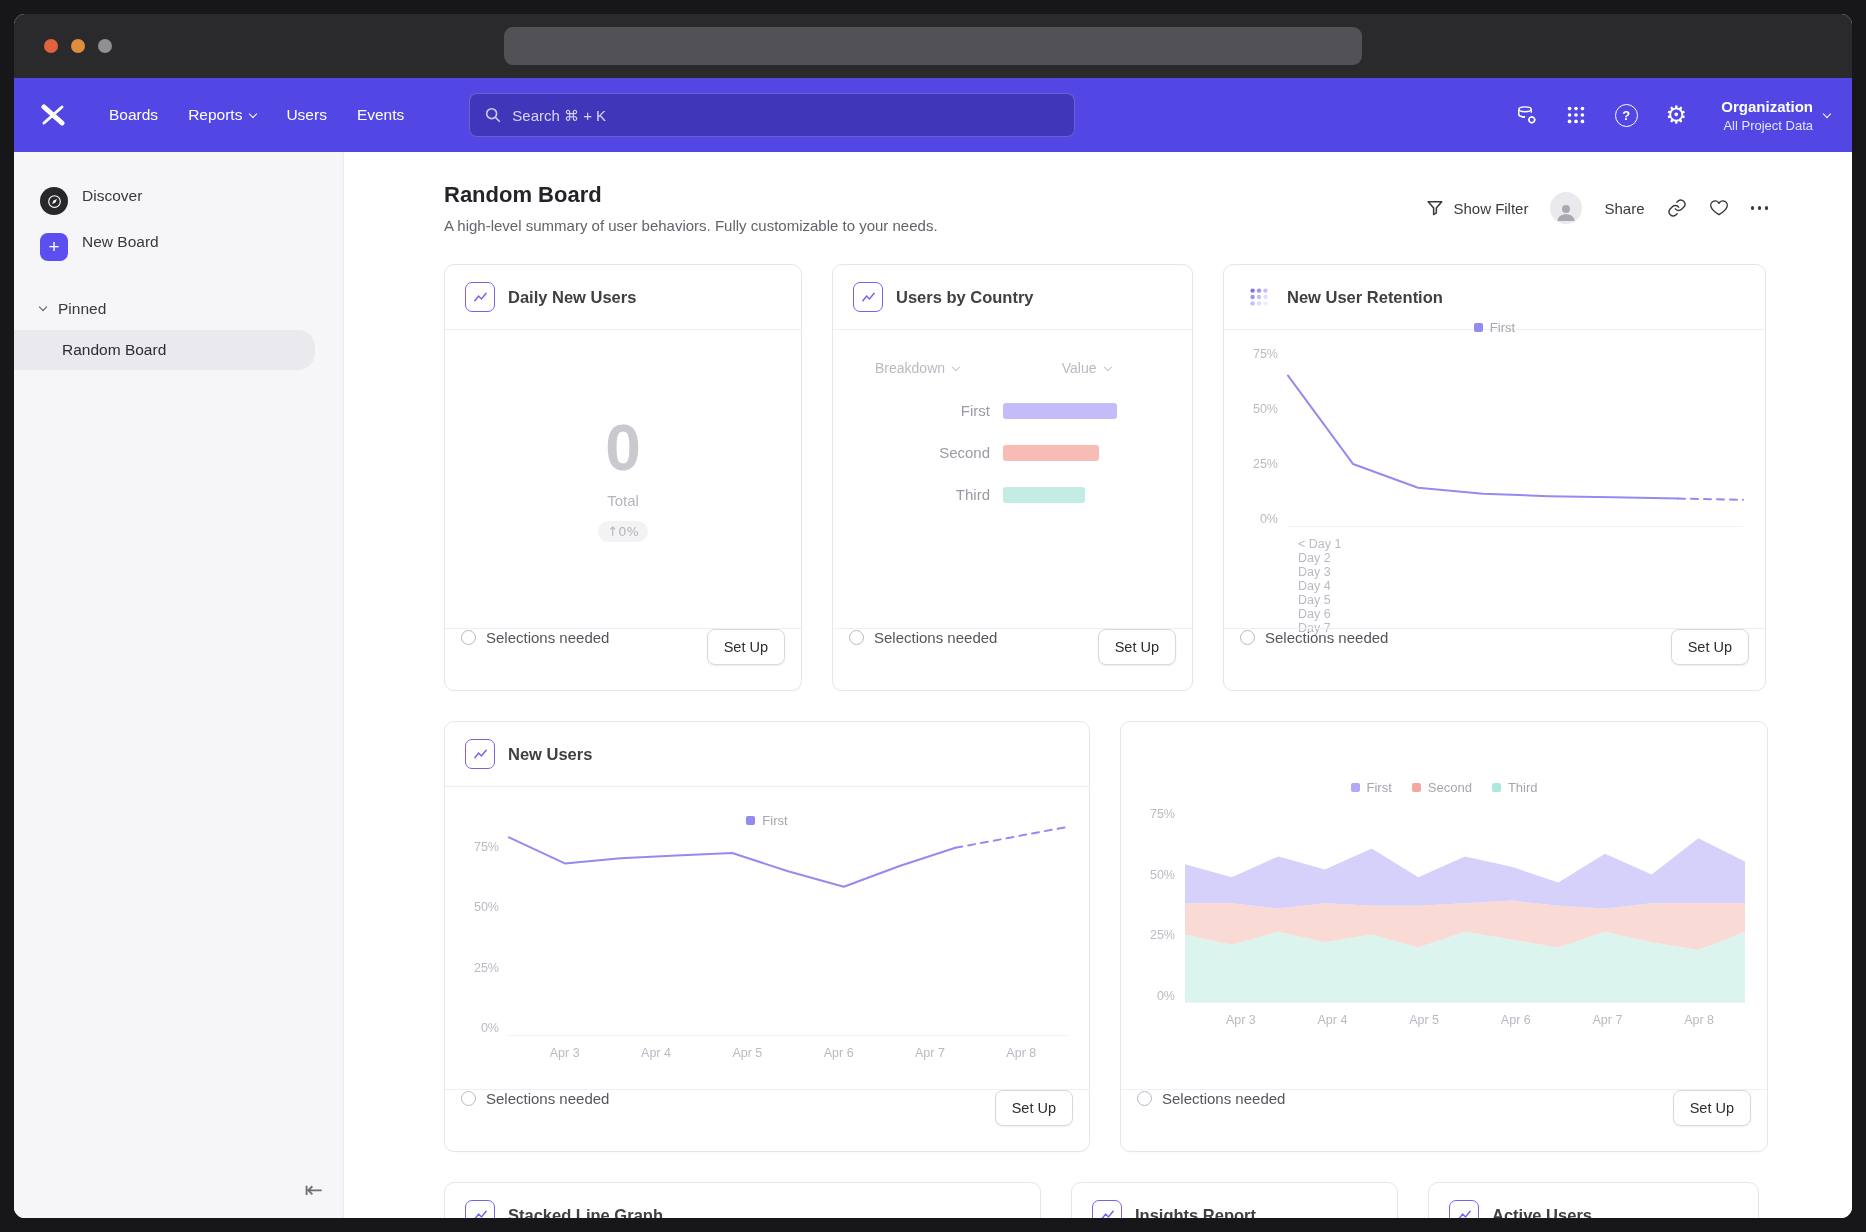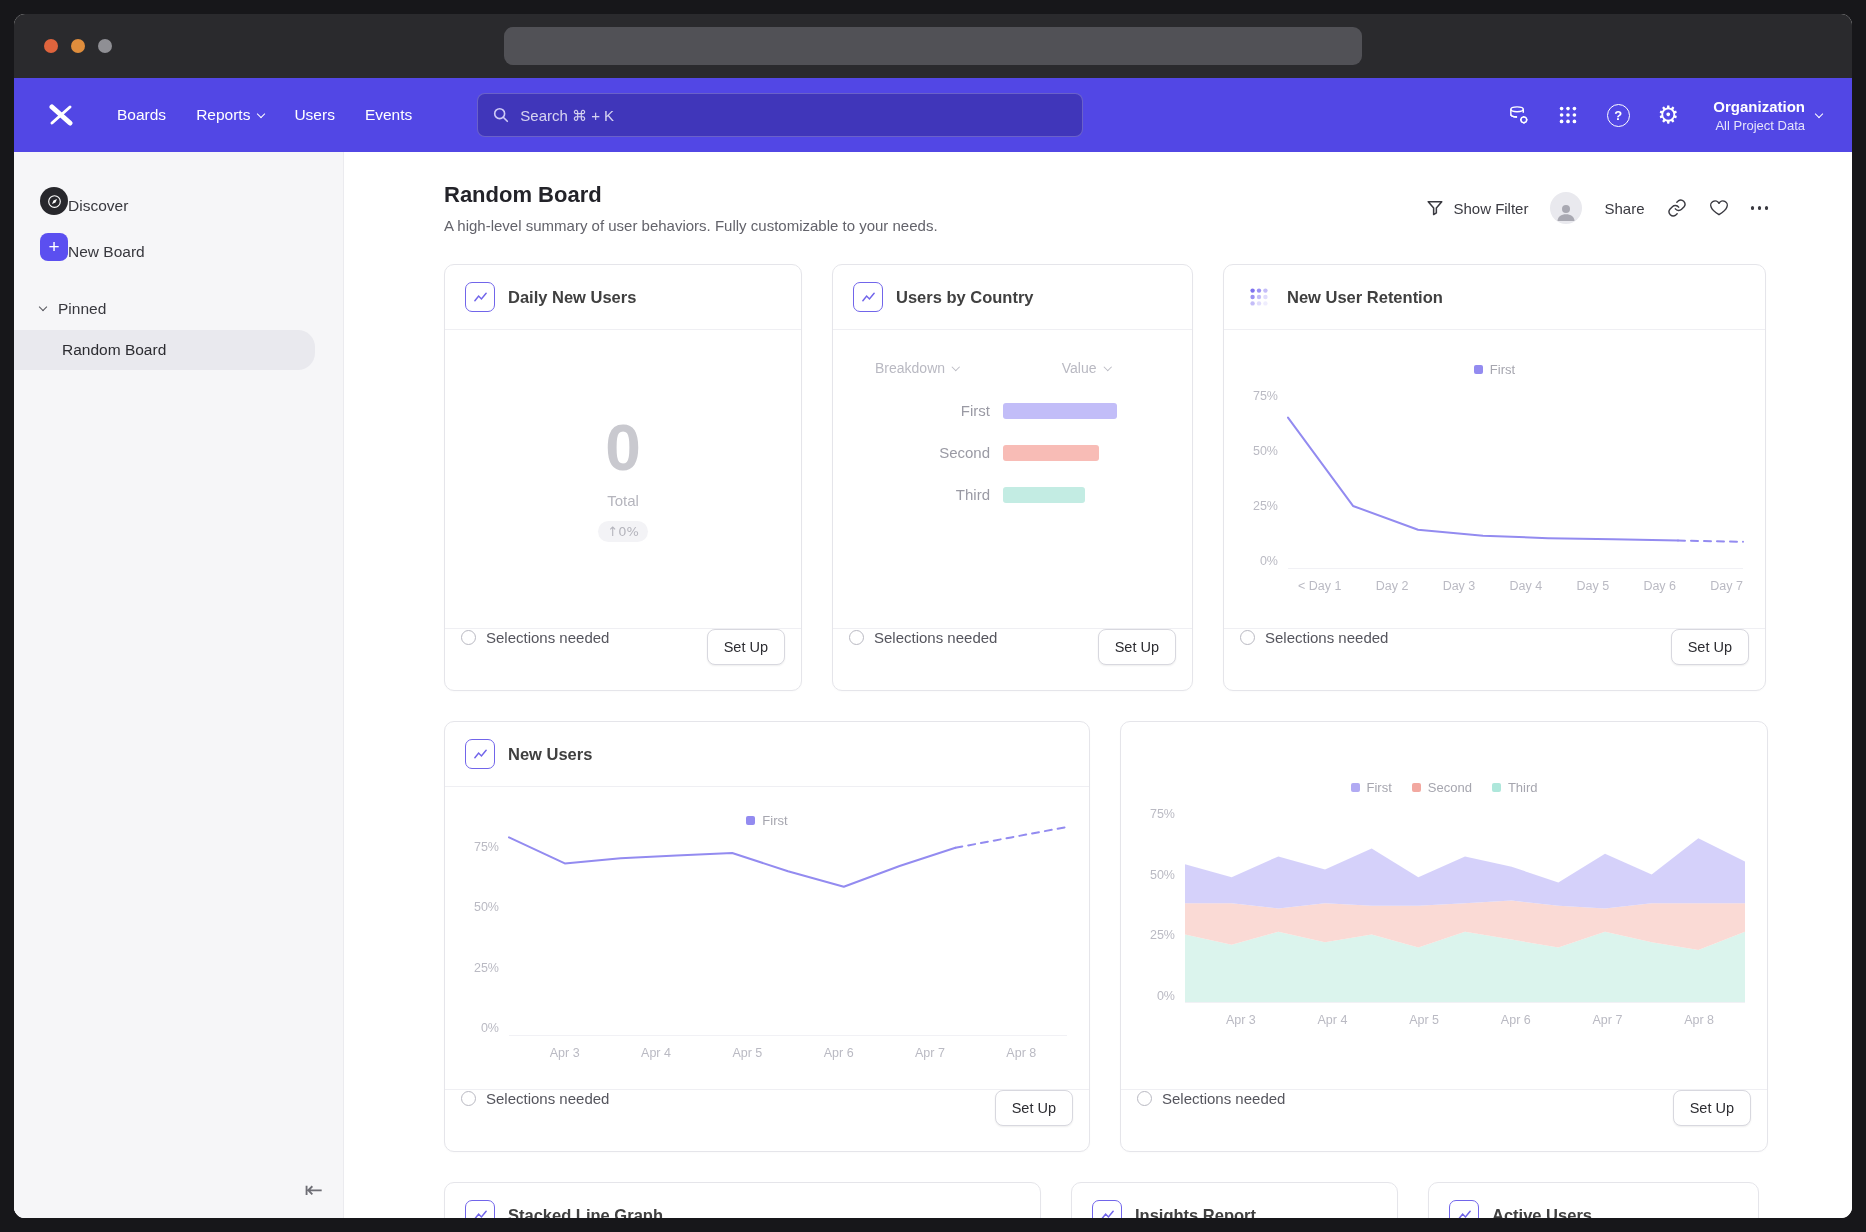--- a/index.html
+++ b/index.html
@@ -6,42 +6,42 @@
   html,body{width:1866px;height:1232px;overflow:hidden;}
   body{font-family:"Liberation Sans","DejaVu Sans",sans-serif;background:#17171a;}
   .stage{position:relative;width:1866px;height:1232px;background:#17171a;}
   .window{position:absolute;left:14px;top:14px;right:14px;bottom:14px;border-radius:11px;overflow:hidden;background:#fff;display:flex;flex-direction:column;}
   
   .titlebar{height:64px;background:#2a2a2d;display:flex;align-items:center;justify-content:center;position:relative;flex:none;}
   .traffic{position:absolute;left:30px;top:0;height:100%;display:flex;align-items:center;gap:13px;}
   .dot{width:14px;height:14px;border-radius:50%;cursor:pointer;}
   .urlbar{width:858px;height:38px;border-radius:9px;background:#515156;cursor:text;}
   
-  .navbar{height:74px;background:#5247e5;display:flex;align-items:center;padding:0 30px;flex:none;color:#fff;}
+  .navbar{height:74px;background:#5247e5;display:flex;align-items:center;padding:0 22px;flex:none;color:#fff;}
   .brand{width:34px;height:34px;margin-right:24px;display:flex;align-items:center;justify-content:center;cursor:pointer;}
   .nav-item{padding:9px 15px;font-size:15.5px;font-weight:500;display:flex;align-items:center;gap:8px;border-radius:7px;cursor:pointer;white-space:nowrap;}
   .chev{width:6px;height:6px;border-right:1.6px solid;border-bottom:1.6px solid;transform:rotate(45deg);display:inline-block;}
   .nav-item .chev{margin-top:-3px;}
   .searchbox{margin-left:50px;width:606px;height:44px;background:rgba(10,5,60,0.25);border:1px solid rgba(255,255,255,0.22);border-radius:8px;display:flex;align-items:center;padding:0 14px;gap:10px;}
   .searchbox input{flex:1;background:transparent;border:none;outline:none;color:#fff;font-size:15px;font-family:"Liberation Sans","DejaVu Sans",sans-serif;}
   .searchbox input::placeholder{color:rgba(255,255,255,0.78);}
   .nav-right{margin-left:auto;display:flex;align-items:center;gap:8px;}
   .nav-ic{width:42px;height:42px;display:flex;align-items:center;justify-content:center;border-radius:8px;cursor:pointer;}
   .help-circle{width:23px;height:23px;border:1.7px solid #fff;border-radius:50%;display:flex;align-items:center;justify-content:center;font-size:13px;font-weight:700;color:#fff;}
   .uni{font-family:"DejaVu Sans",sans-serif;}
   .gear-glyph{font-size:24px;color:#fff;line-height:1;}
   .org{display:flex;align-items:center;gap:11px;margin-left:16px;cursor:pointer;}
   .org-texts{text-align:right;display:flex;flex-direction:column;gap:3px;}
   .org-name{font-size:15px;font-weight:700;}
   .org-sub{font-size:13px;color:rgba(255,255,255,0.85);}
   .org .chev{color:#fff;margin-top:-2px;}
   
   .app{flex:1;display:flex;overflow:hidden;background:#fff;min-height:0;}
   .sidebar{width:330px;flex:none;background:#f6f6f8;border-right:1px solid #ebebef;padding-top:26px;position:relative;}
-  .side-row{display:flex;align-items:flex-end;padding:9px 26px;font-size:15.5px;color:#38383e;cursor:pointer;}
+  .side-row{display:flex;align-items:flex-start;gap:14px;padding:9px 26px;font-size:15.5px;color:#38383e;cursor:pointer;}
   .disc-ic{width:28px;height:28px;border-radius:50%;background:#27272c;display:flex;align-items:center;justify-content:center;flex:none;}
   .plus-ic{width:28px;height:28px;border-radius:8px;background:#5b4ff0;color:#fff;font-size:19px;display:flex;align-items:center;justify-content:center;font-weight:500;flex:none;}
   .side-sec{display:flex;align-items:center;gap:12px;padding:10px 26px;font-size:15.5px;color:#38383e;margin-top:20px;cursor:pointer;}
   .side-sec .chev{color:#55555c;margin-top:-4px;}
   .side-sel{margin:2px 28px 0 0;background:#e9e9ee;border-radius:0 17px 17px 0;padding:11px 10px 11px 48px;font-size:15.5px;color:#2c2c31;cursor:pointer;}
   .collapse{position:absolute;bottom:16px;right:20px;font-size:22px;color:#6e6e75;background:none;border:none;cursor:pointer;}
   
   .main{flex:1;padding:30px 84px 0 100px;overflow:hidden;min-width:0;}
   .page-head{display:flex;align-items:center;justify-content:space-between;margin-bottom:30px;}
   .pg-title{font-size:22px;font-weight:700;color:#232329;}
@@ -88,21 +88,21 @@
   .legend{display:flex;justify-content:center;gap:20px;margin-bottom:12px;font-size:13px;color:#a6a6af;}
   .lg{display:flex;align-items:center;gap:7px;}
   .sw{width:9px;height:9px;border-radius:2px;display:inline-block;}
   .plotwrap{display:flex;align-items:stretch;}
   .ylab{width:42px;display:flex;flex-direction:column;justify-content:space-between;align-items:flex-end;padding-right:10px;font-size:12.5px;color:#babac3;}
   .plot{flex:1;position:relative;border-bottom:1px solid #f1f1f5;}
   .plot svg{position:absolute;inset:0;overflow:visible;}
   .ph180{height:180px;}
   .ph196{height:196px;}
   .xlab{display:flex;padding-left:52px;margin-top:10px;font-size:12.5px;color:#babac3;}
-  .between{justify-content:space-between;}
+  .between{justify-content:space-between;flex-direction:column;}
   .around{justify-content:space-around;}
 </style>
 </head>
 <body>
 
 <div class="stage">
   <div class="window">
 
     <div class="titlebar">
       <div class="traffic">

